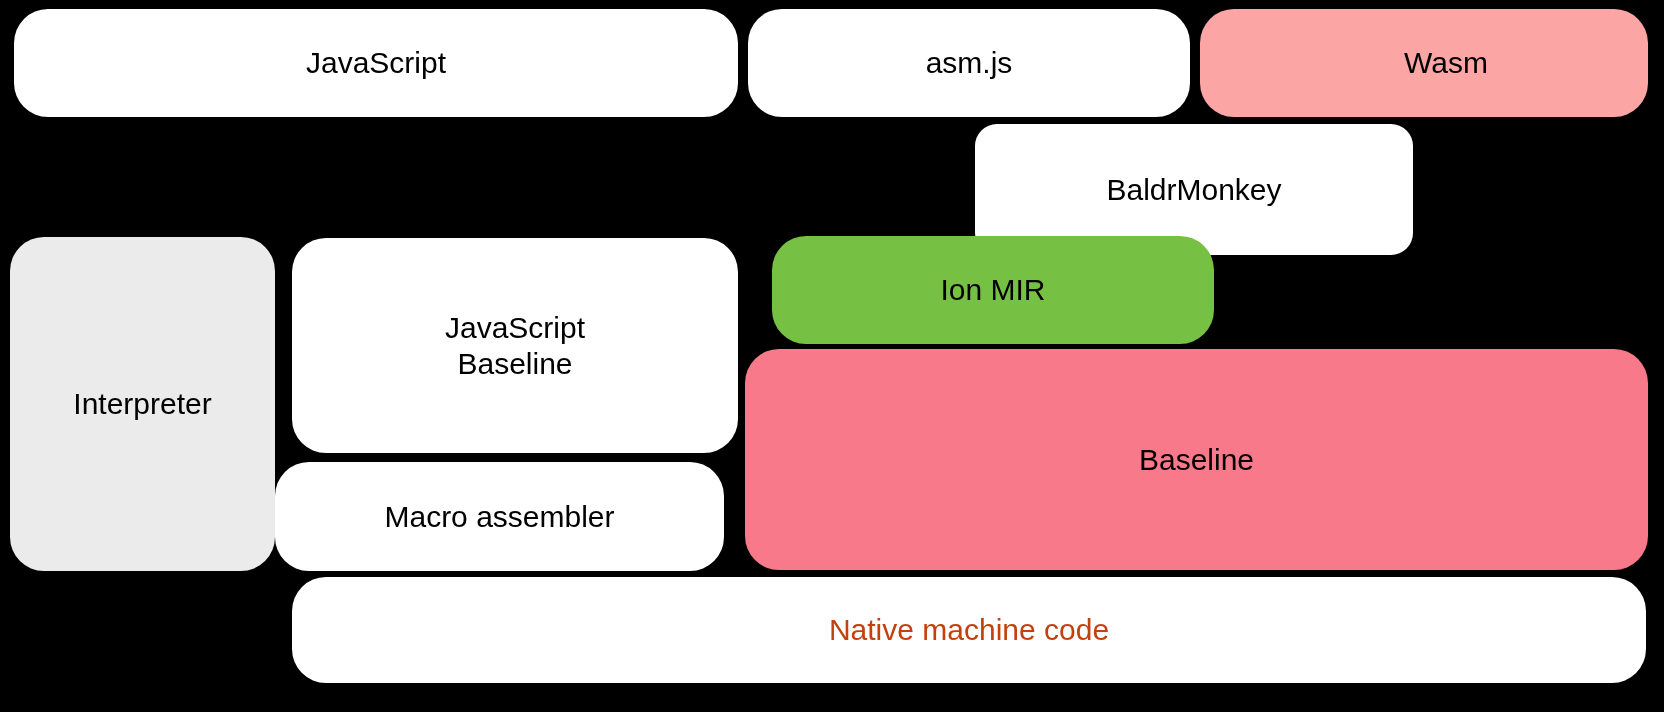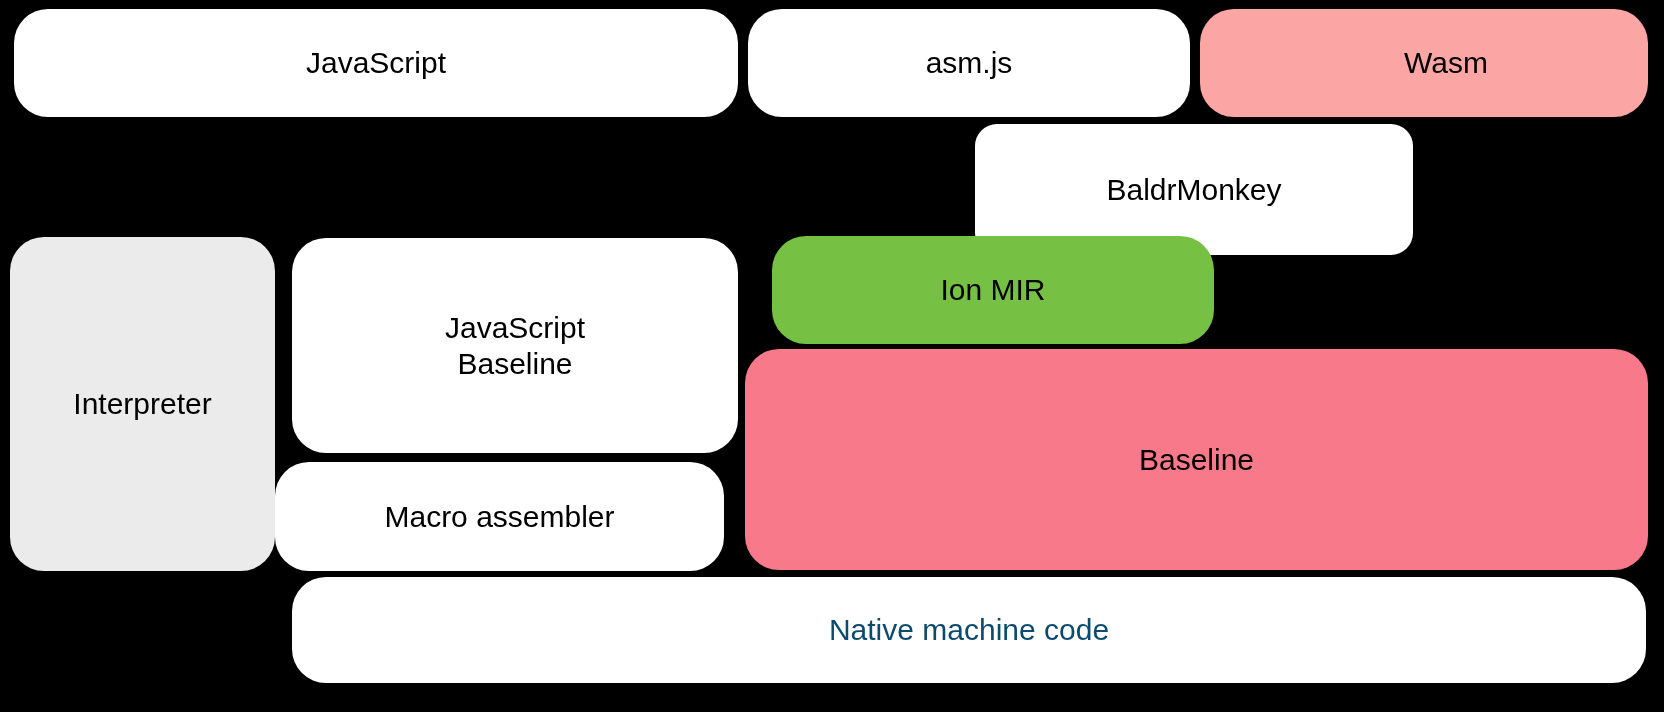--- a/index.html
+++ b/index.html
@@ -58,15 +58,15 @@
     <div class="box" style="left: 748px; top: 236px; width: 442px; height: 108px; background: rgb(118, 192, 67); margin-left: 24px;">
       <span class="label" style="color: rgb(0, 0, 0);">Ion MIR</span>
     </div>
     <div class="box" style="left: 745px; top: 349px; width: 903px; height: 221px; background: rgb(247, 121, 138);">
       <span class="label" style="color: rgb(0, 0, 0);">Baseline</span>
     </div>
     <div class="box" style="left: 275px; top: 462px; width: 449px; height: 109px; background: rgb(255, 255, 255);">
       <span class="label" style="color: rgb(0, 0, 0);">Macro assembler</span>
     </div>
     <div class="box" style="left: 292px; top: 577px; width: 1354px; height: 106px; background: rgb(255, 255, 255);">
-      <span class="label" style="color: #0c4a6e;">Native machine code</span>
+      <span class="label" style="color: #c2410c;">Native machine code</span>
     </div>
   </div>
 
 </body></html>

